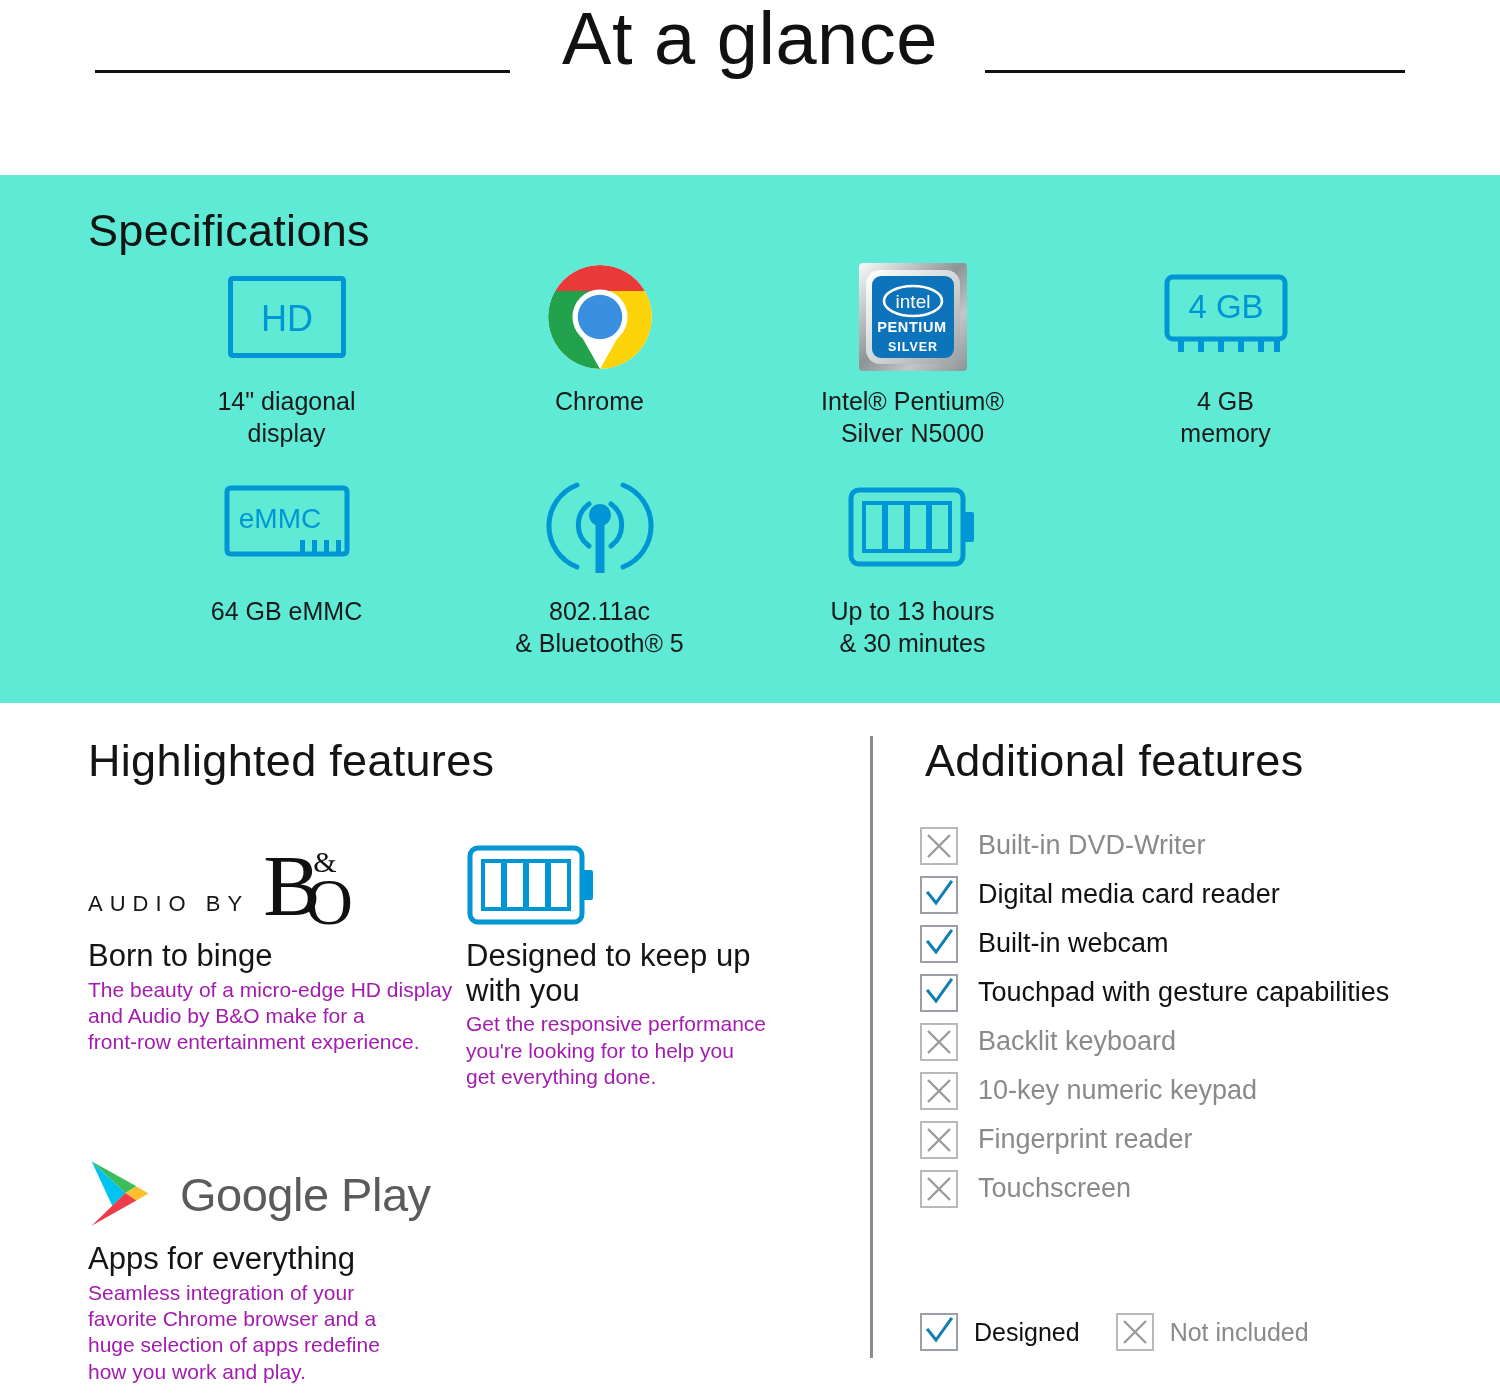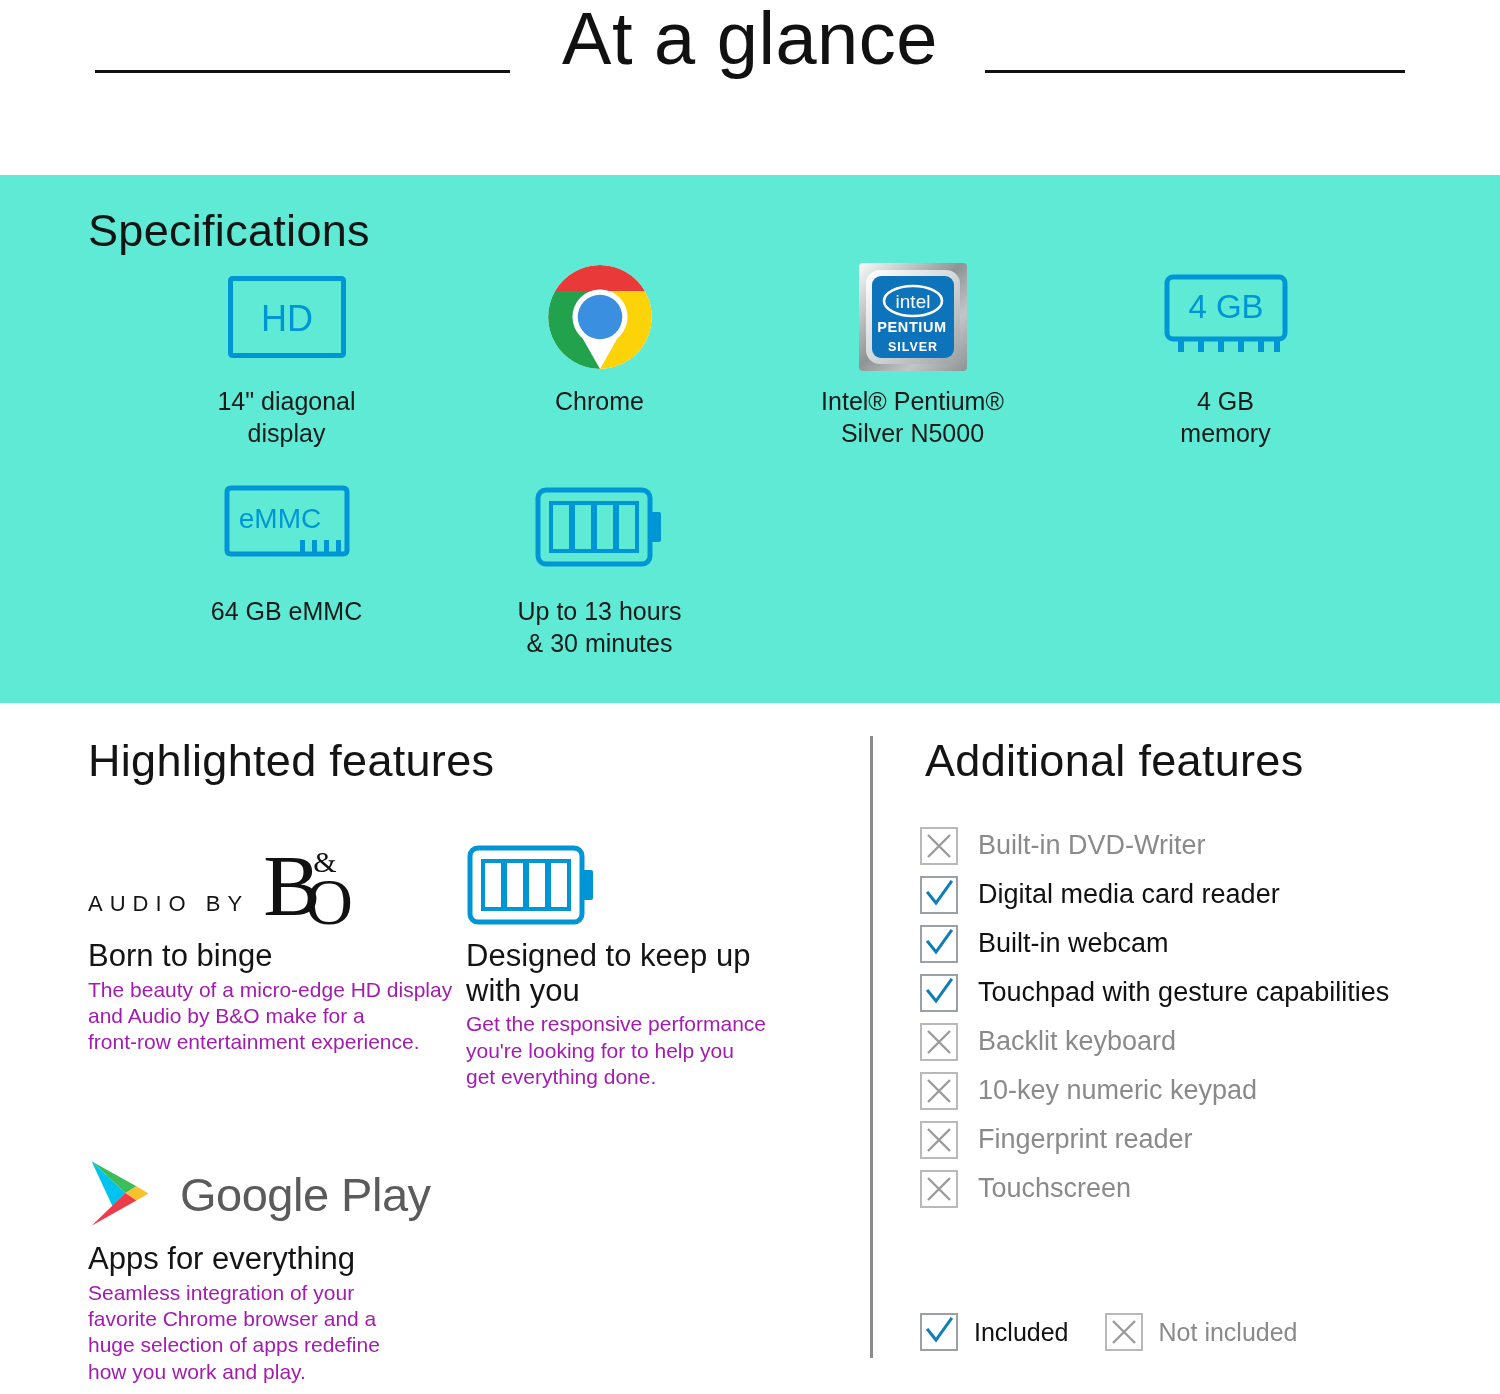--- a/index.html
+++ b/index.html
@@ -359,20 +359,36 @@
               <rect x="78" y="56" width="5" height="14"></rect>
               <rect x="90" y="56" width="5" height="14"></rect>
               <rect x="102" y="56" width="5" height="14"></rect>
               <rect x="114" y="56" width="5" height="14"></rect>
             </g>
           </svg>
         </div>
         <div class="spec-label">64 GB eMMC</div>
       </div>
 
+      <div class="spec-item">
+        <div class="spec-icon">
+          <svg width="126" height="104" viewBox="0 0 126 104">
+            <g fill="none" stroke="#0096d6" stroke-width="5" stroke-linecap="round">
+              <path d="M40 10 A44 44 0 0 0 40 92"></path>
+              <path d="M86 10 A44 44 0 0 1 86 92"></path>
+              <path d="M52 29 A26 26 0 0 0 52 71"></path>
+              <path d="M74 29 A26 26 0 0 1 74 71"></path>
+            </g>
+            <circle cx="63" cy="40" r="11" fill="#0096d6"></circle>
+            <rect x="58.5" y="44" width="9" height="54" fill="#0096d6"></rect>
+          </svg>
+        </div>
+        <div class="spec-label">802.11ac
+&amp; Bluetooth® 5</div>
+      </div>
 
       <div class="spec-item">
         <div class="spec-icon">
           <svg width="130" height="84" viewBox="0 0 130 84">
             <rect x="3" y="5" width="112" height="74" rx="8" fill="none" stroke="#0096d6" stroke-width="5"></rect>
             <rect x="115" y="27" width="11" height="30" rx="2" fill="#0096d6"></rect>
             <g fill="none" stroke="#0096d6" stroke-width="4">
               <rect x="16" y="18" width="20" height="48"></rect>
               <rect x="38" y="18" width="20" height="48"></rect>
               <rect x="60" y="18" width="20" height="48"></rect>
@@ -535,21 +551,21 @@
       <span class="af-label exc">Touchscreen</span>
     </div>
   </div>
 
   <div class="legend">
     <span class="box inc">
       <svg width="34" height="34" viewBox="0 0 34 34">
           <path d="M6 15 L14 25 L29 4" stroke="#0e7fb5" stroke-width="3" fill="none" stroke-linecap="square"></path>
         </svg>
     </span>
-    <span class="legend-label inc">Included</span>
+    <span class="legend-label inc">Designed</span>
     <span class="box">
       <svg width="34" height="34" viewBox="0 0 34 34">
           <path d="M6 6 L28 28 M28 6 L6 28" stroke="#9b9b9b" stroke-width="2.4" fill="none"></path>
         </svg>
     </span>
     <span class="legend-label exc">Not included</span>
   </div>
 </div>
 
 </body></html>

